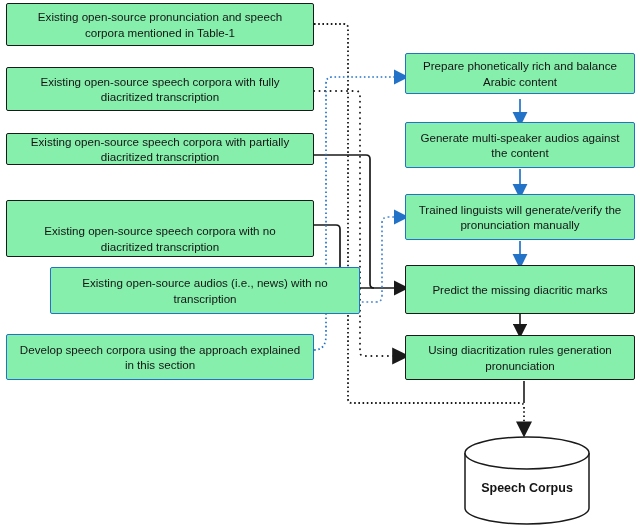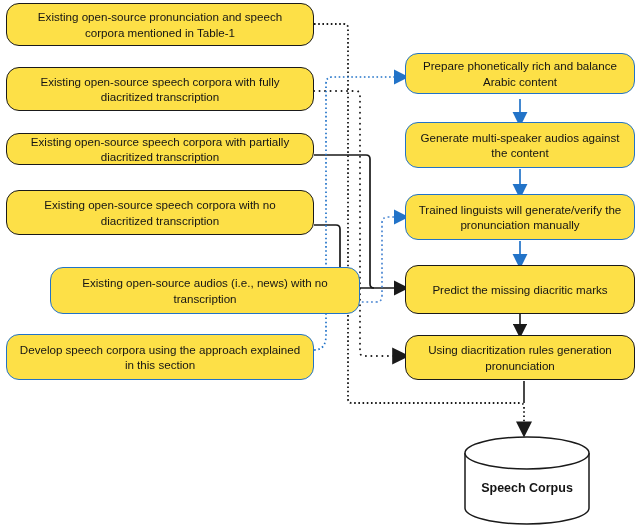--- a/index.html
+++ b/index.html
@@ -9,22 +9,22 @@
     background:#ffffff;
     font-family:"Liberation Sans", sans-serif;
     overflow:hidden;
   }
   #wires{position:absolute;left:0;top:0;width:640px;height:526px;}
   .box{
     position:absolute;
     box-sizing:border-box;
     display:flex;align-items:center;justify-content:center;
     text-align:center;
-    background:#fde047;
-    border-radius:13px;
+    background:#86efac;
+    border-radius:2px;
     font-size:11.6px;line-height:1.32;color:#141414;
     padding:2px 10px;
   }
   .box.black{border:1.6px solid var(--black);}
   .box.blue{border:1.6px solid var(--blue);}
   .cyl-label{
     position:absolute;left:465px;top:481px;width:124px;
     text-align:center;font-size:12.5px;color:#141414;font-weight:bold;
   }
 </style>
@@ -69,21 +69,21 @@
 
   <div class="box black" style="left:6px;top:3px;width:308px;height:43px;">
     <span>Existing open-source pronunciation and speech corpora mentioned in Table-1</span>
   </div>
   <div class="box black" style="left:6px;top:67px;width:308px;height:44px;">
     <span>Existing open-source speech corpora with fully diacritized transcription</span>
   </div>
   <div class="box black" style="left:6px;top:133px;width:308px;height:32px;">
     <span>Existing open-source speech corpora with partially diacritized transcription</span>
   </div>
-  <div class="box black" style="left:6px;top:190px;width:308px;height:45px;">
+  <div class="box black" style="left:6px;top:200px;width:308px;height:57px;align-items:flex-end;">
     <span>Existing open-source speech corpora with no diacritized transcription</span>
   </div>
   <div class="box blue" style="left:6px;top:267px;width:310px;height:47px;margin-left:44px;">
     <span>Existing open-source audios (i.e., news) with no transcription</span>
   </div>
   <div class="box blue" style="left:6px;top:334px;width:308px;height:46px;">
     <span>Develop speech corpora using the approach explained in this section</span>
   </div>
 
   <div class="box blue" style="left:405px;top:53px;width:230px;height:41px;">

